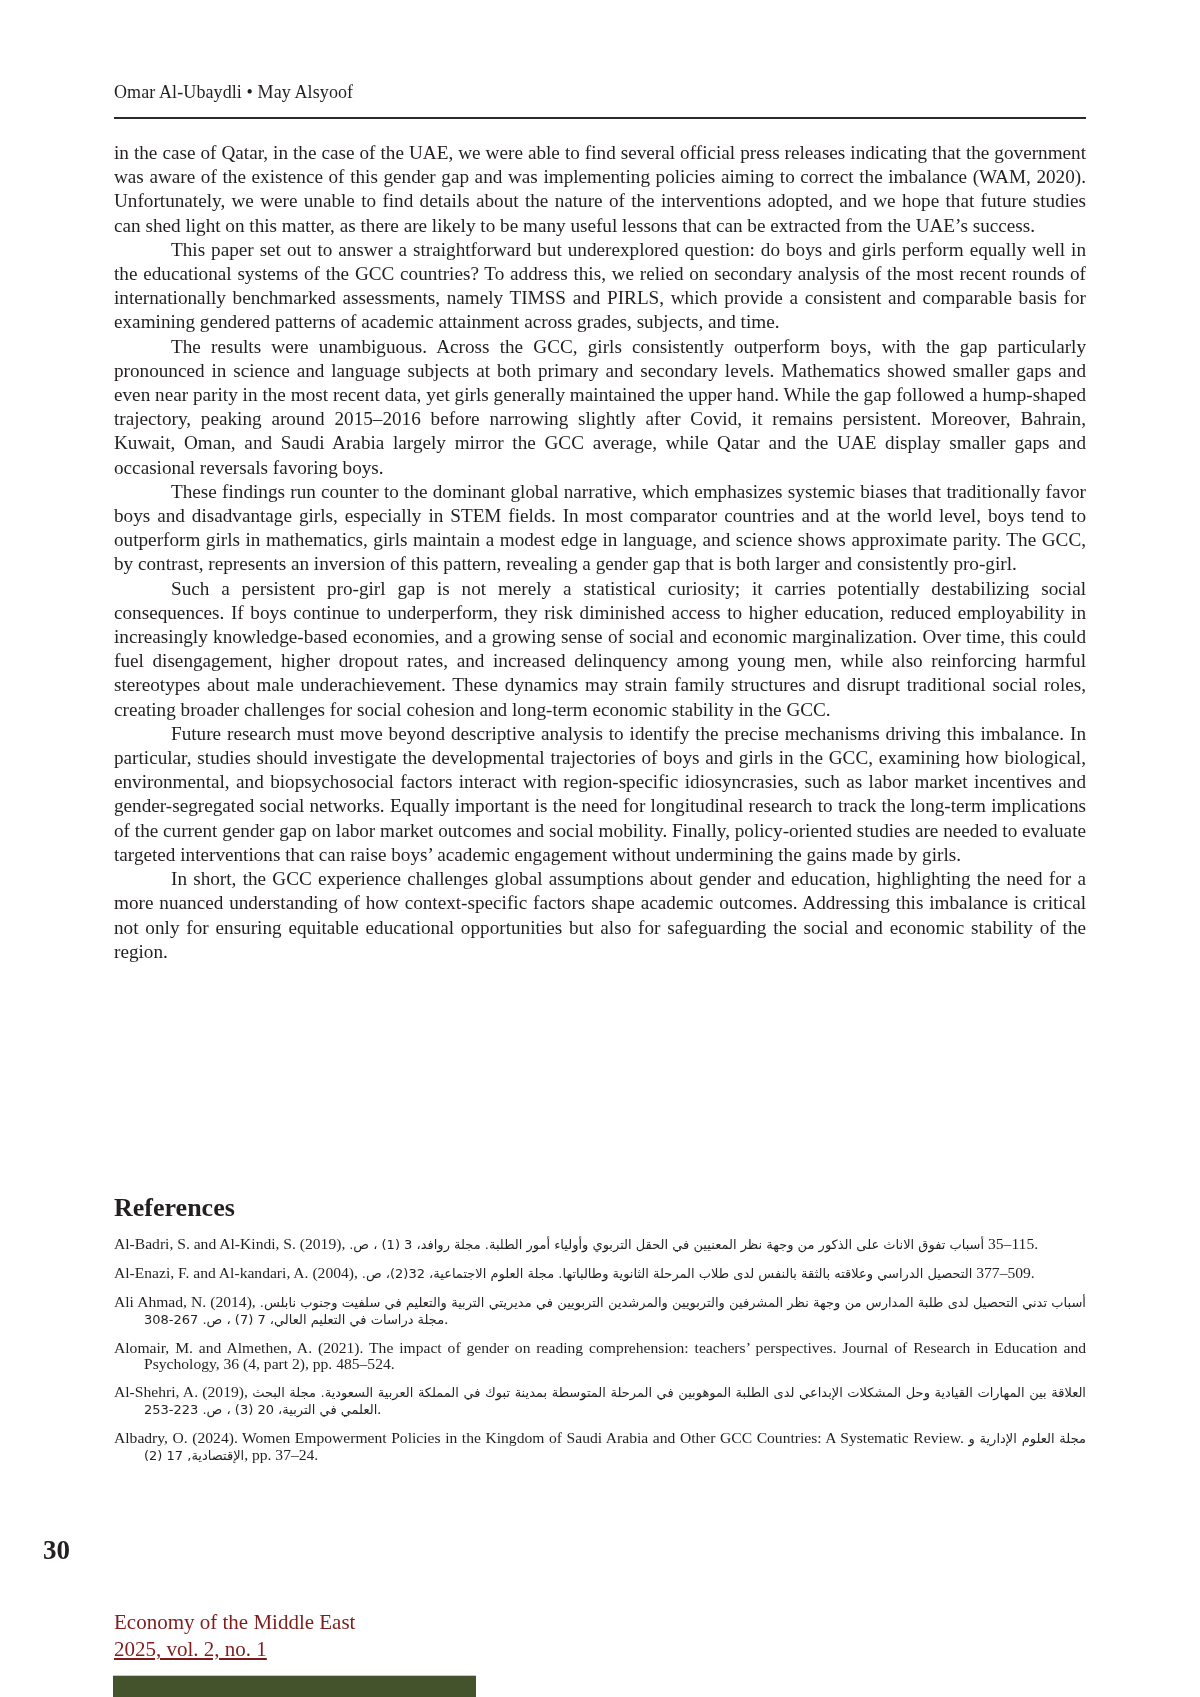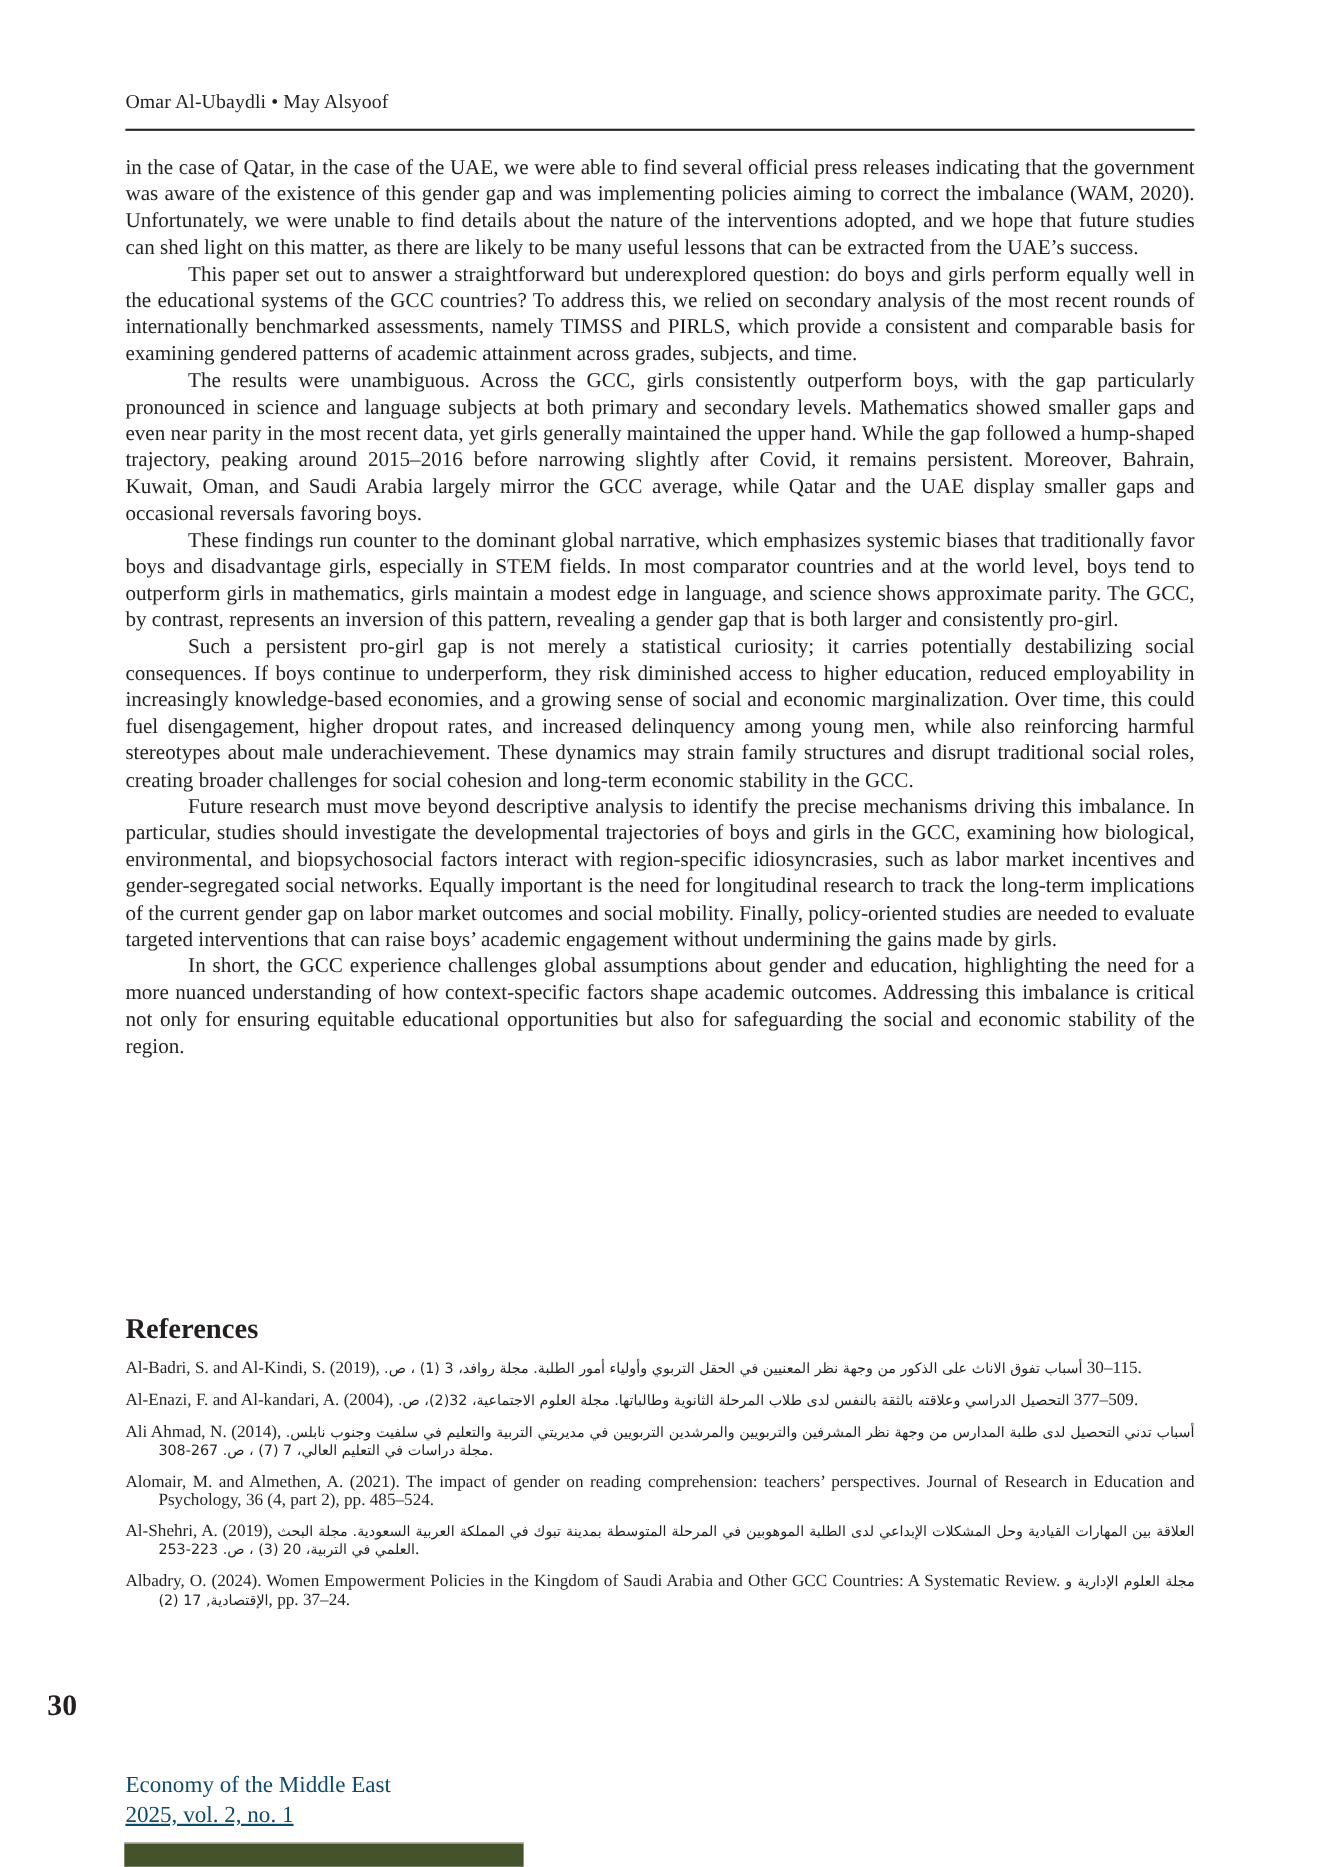--- a/index.html
+++ b/index.html
@@ -36,21 +36,21 @@
   }
   .ref-item {
     padding-left: 30px; text-indent: -30px; margin-bottom: 12px;
   }
   .ref-item .ar { font-family: "DejaVu Sans", sans-serif; font-size: 13px; }
   .page-number {
     position: absolute; left: 43px; top: 1535px;
     font-weight: bold; font-size: 27px;
   }
   .journal-name, .journal-issue {
-    position: absolute; left: 114px; font-size: 21px; color: #0c4a6e;
+    position: absolute; left: 114px; font-size: 21px; color: #7f1d1d;
   }
   .journal-name { top: 1610px; }
   .journal-issue { top: 1637px; text-decoration: underline; }
   .footer-bar {
     position: absolute; left: 113px; top: 1675px; width: 363px; height: 22px;
     background: #44532b; border-top: 1px solid #c9cbb8;
   }
 </style>
 </head>
 <body>
@@ -64,21 +64,21 @@
   <p class="indent">The results were unambiguous. Across the GCC, girls consistently outperform boys, with the gap particularly pronounced in science and language subjects at both primary and secondary levels. Mathematics showed smaller gaps and even near parity in the most recent data, yet girls generally maintained the upper hand. While the gap followed a hump-shaped trajectory, peaking around 2015–2016 before narrowing slightly after Covid, it remains persistent. Moreover, Bahrain, Kuwait, Oman, and Saudi Arabia largely mirror the GCC average, while Qatar and the UAE display smaller gaps and occasional reversals favoring boys.</p>
   <p class="indent">These findings run counter to the dominant global narrative, which emphasizes systemic biases that traditionally favor boys and disadvantage girls, especially in STEM fields. In most comparator countries and at the world level, boys tend to outperform girls in mathematics, girls maintain a modest edge in language, and science shows approximate parity. The GCC, by contrast, represents an inversion of this pattern, revealing a gender gap that is both larger and consistently pro-girl.</p>
   <p class="indent">Such a persistent pro-girl gap is not merely a statistical curiosity; it carries potentially destabilizing social consequences. If boys continue to underperform, they risk diminished access to higher education, reduced employability in increasingly knowledge-based economies, and a growing sense of social and economic marginalization. Over time, this could fuel disengagement, higher dropout rates, and increased delinquency among young men, while also reinforcing harmful stereotypes about male underachievement. These dynamics may strain family structures and disrupt traditional social roles, creating broader challenges for social cohesion and long-term economic stability in the GCC.</p>
   <p class="indent">Future research must move beyond descriptive analysis to identify the precise mechanisms driving this imbalance. In particular, studies should investigate the developmental trajectories of boys and girls in the GCC, examining how biological, environmental, and biopsychosocial factors interact with region-specific idiosyncrasies, such as labor market incentives and gender-segregated social networks. Equally important is the need for longitudinal research to track the long-term implications of the current gender gap on labor market outcomes and social mobility. Finally, policy-oriented studies are needed to evaluate targeted interventions that can raise boys’ academic engagement without undermining the gains made by girls.</p>
   <p class="indent">In short, the GCC experience challenges global assumptions about gender and education, highlighting the need for a more nuanced understanding of how context-specific factors shape academic outcomes. Addressing this imbalance is critical not only for ensuring equitable educational opportunities but also for safeguarding the social and economic stability of the region.</p>
 </div>
 
 <div class="refs-title">References</div>
 
 <div class="refs-list">
-  <div class="ref-item"><span>Al-Badri, S. and Al-Kindi, S. (2019), </span><span class="ar" dir="rtl">أسباب تفوق الاناث على الذكور من وجهة نظر المعنيين في الحقل التربوي وأولياء أمور الطلبة. مجلة روافد، 3 (1) ، ص.</span><span> 30–115.</span></div>
+  <div class="ref-item"><span>Al-Badri, S. and Al-Kindi, S. (2019), </span><span class="ar" dir="rtl">أسباب تفوق الاناث على الذكور من وجهة نظر المعنيين في الحقل التربوي وأولياء أمور الطلبة. مجلة روافد، 3 (1) ، ص.</span><span> 35–115.</span></div>
   <div class="ref-item"><span>Al-Enazi, F. and Al-kandari, A. (2004), </span><span class="ar" dir="rtl">التحصيل الدراسي وعلاقته بالثقة بالنفس لدى طلاب المرحلة الثانوية وطالباتها. مجلة العلوم الاجتماعية، 32(2)، ص.</span><span> 377–509.</span></div>
   <div class="ref-item"><span>Ali Ahmad, N. (2014), </span><span class="ar" dir="rtl">أسباب تدني التحصيل لدى طلبة المدارس من وجهة نظر المشرفين والتربويين والمرشدين التربويين في مديريتي التربية والتعليم في سلفيت وجنوب نابلس. مجلة دراسات في التعليم العالي، 7 (7) ، ص. 267-308</span><span>.</span></div>
   <div class="ref-item"><span>Alomair, M. and Almethen, A. (2021). The impact of gender on reading comprehension: teachers’ perspectives. Journal of Research in Education and Psychology, 36 (4, part 2), pp. 485–524.</span></div>
   <div class="ref-item"><span>Al-Shehri, A. (2019), </span><span class="ar" dir="rtl">العلاقة بين المهارات القيادية وحل المشكلات الإبداعي لدى الطلبة الموهوبين في المرحلة المتوسطة بمدينة تبوك في المملكة العربية السعودية. مجلة البحث العلمي في التربية، 20 (3) ، ص. 223-253</span><span>.</span></div>
   <div class="ref-item"><span>Albadry, O. (2024). Women Empowerment Policies in the Kingdom of Saudi Arabia and Other GCC Countries: A Systematic Review. </span><span class="ar" dir="rtl">مجلة العلوم الإدارية و الإقتصادية, 17 (2)</span><span>, pp. 37–24.</span></div>
 </div>
 
 <div class="page-number">30</div>
 <div class="journal-name">Economy of the Middle East</div>
 <div class="journal-issue">2025, vol. 2, no. 1</div>

